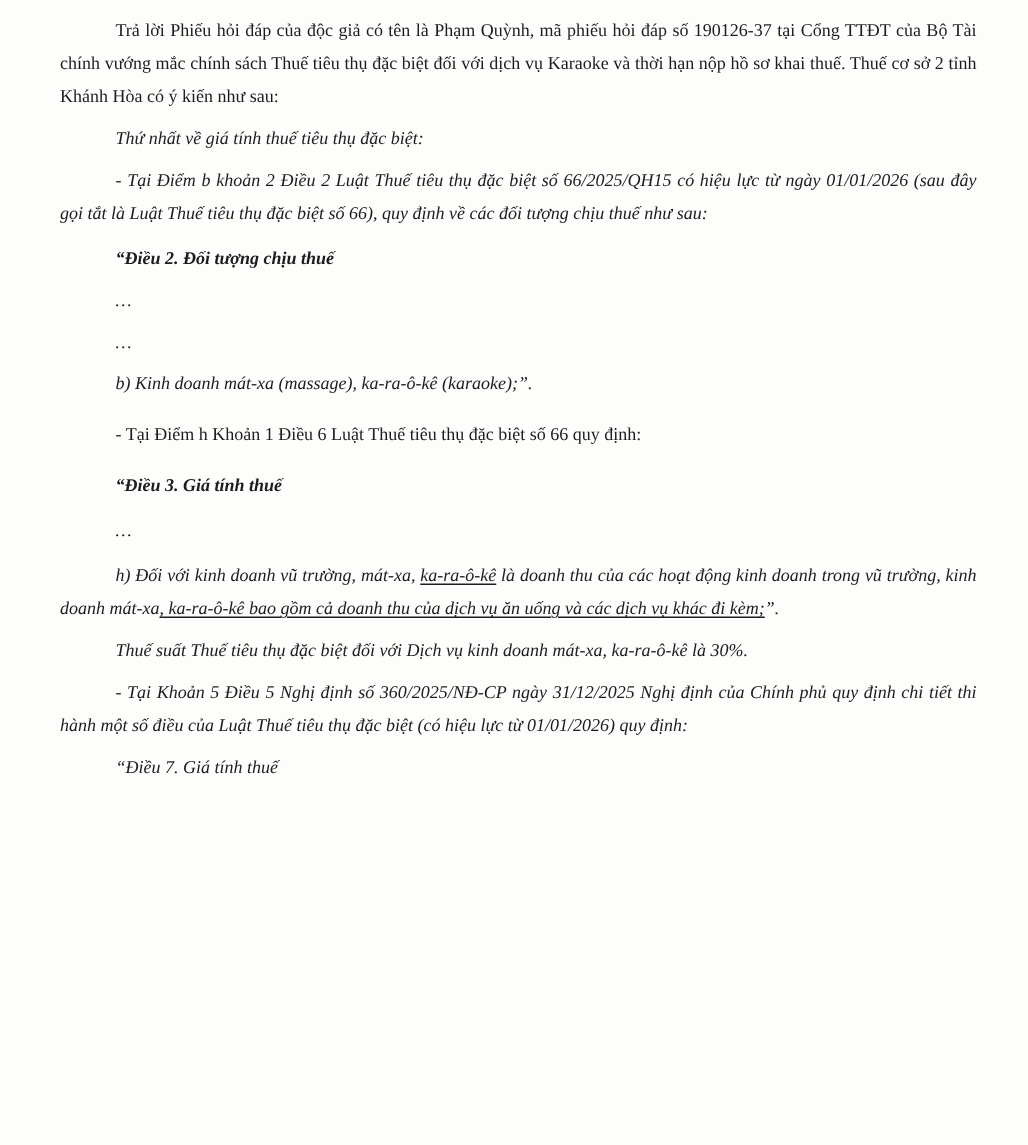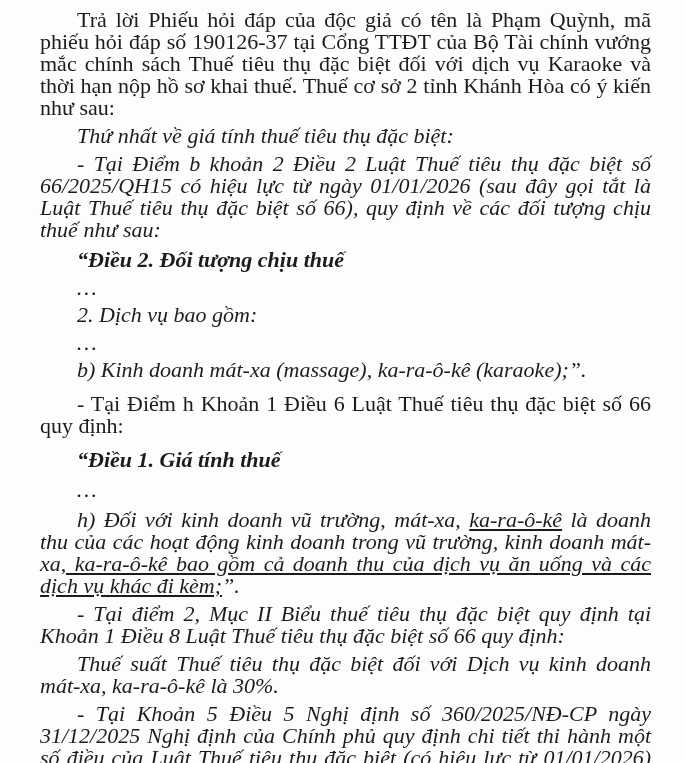--- a/index.html
+++ b/index.html
@@ -4,21 +4,21 @@
 <style>
   html, body { margin: 0; padding: 0; background: #ffffff; }
   .page {
     width: 685px;
     height: 763px;
     box-sizing: border-box;
     padding: 9px 34px 0 40px;
     background: #fdfdfc;
     color: #1c1c1c;
     font-family: "Liberation Serif", "DejaVu Serif", serif;
-    font-size: 22px;
+    font-size: 12px;
     line-height: 22px;
     text-align: justify;
     overflow: hidden;
   }
   p { margin: 0; text-indent: 37px; }
   .italic { font-style: italic; }
   .bold { font-weight: bold; font-family: Liberation Serif, serif; }
   .u { text-decoration: underline; text-underline-offset: 2px; }
   .gap   { margin-top: 6px; font-style: italic; }
   .gap-s { margin-top: 5px; }
@@ -33,38 +33,36 @@
   <p>Trả lời Phiếu hỏi đáp của độc giả có tên là Phạm Quỳnh, mã phiếu hỏi đáp số 190126-37 tại Cổng TTĐT của Bộ Tài chính vướng mắc chính sách Thuế tiêu thụ đặc biệt đối với dịch vụ Karaoke và thời hạn nộp hồ sơ khai thuế. Thuế cơ sở 2 tỉnh Khánh Hòa có ý kiến như sau:</p>
 
   <p class="gap">Thứ nhất về giá tính thuế tiêu thụ đặc biệt:</p>
 
   <p class="gap">- Tại Điểm b khoản 2 Điều 2 Luật Thuế tiêu thụ đặc biệt số 66/2025/QH15 có hiệu lực từ ngày 01/01/2026 (sau đây gọi tắt là Luật Thuế tiêu thụ đặc biệt số 66), quy định về các đối tượng chịu thuế như sau:</p>
 
   <p class="gap-l italic bold">“Điều 2. Đối tượng chịu thuế</p>
 
   <p class="gap italic">…</p>
 
-  <p class="gap-s italic">2. Dịch vụ bao gồm:</p>
 
   <p class="gap italic">…</p>
 
   <p class="gap-s italic">b) Kinh doanh mát-xa (massage), ka-ra-ô-kê (karaoke);”.</p>
 
   <p class="tight">- Tại Điểm h Khoản 1 Điều 6 Luật Thuế tiêu thụ đặc biệt số 66 quy định:</p>
 
-  <p class="tight italic bold">“Điều 1. Giá tính thuế</p>
+  <p class="tight italic bold">“Điều 3. Giá tính thuế</p>
 
 
   <p class="gap-l italic">…</p>
 
   <p class="gap-l italic">
     <span>h) Đối với kinh doanh vũ trường, mát-xa, </span><span class="u">ka-ra-ô-kê</span><span> là doanh thu của các hoạt động kinh doanh trong vũ trường, kinh doanh mát-xa</span><span class="u">, ka-ra-ô-kê bao gồm cả doanh thu của dịch vụ ăn uống và các dịch vụ khác đi kèm;</span><span>”.</span>
   </p>
 
-  <p class="gap">- Tại điểm 2, Mục II Biểu thuế tiêu thụ đặc biệt quy định tại Khoản 1 Điều 8 Luật Thuế tiêu thụ đặc biệt số 66 quy định:</p>
 
   <p class="gap">Thuế suất Thuế tiêu thụ đặc biệt đối với Dịch vụ kinh doanh mát-xa, ka-ra-ô-kê là 30%.</p>
 
   <p class="gap">- Tại Khoản 5 Điều 5 Nghị định số 360/2025/NĐ-CP ngày 31/12/2025 Nghị định của Chính phủ quy định chi tiết thi hành một số điều của Luật Thuế tiêu thụ đặc biệt (có hiệu lực từ 01/01/2026) quy định:</p>
 
   <p class="gap italic">“Điều 7. Giá tính thuế</p>
 
 </div>
 
 </body></html>

